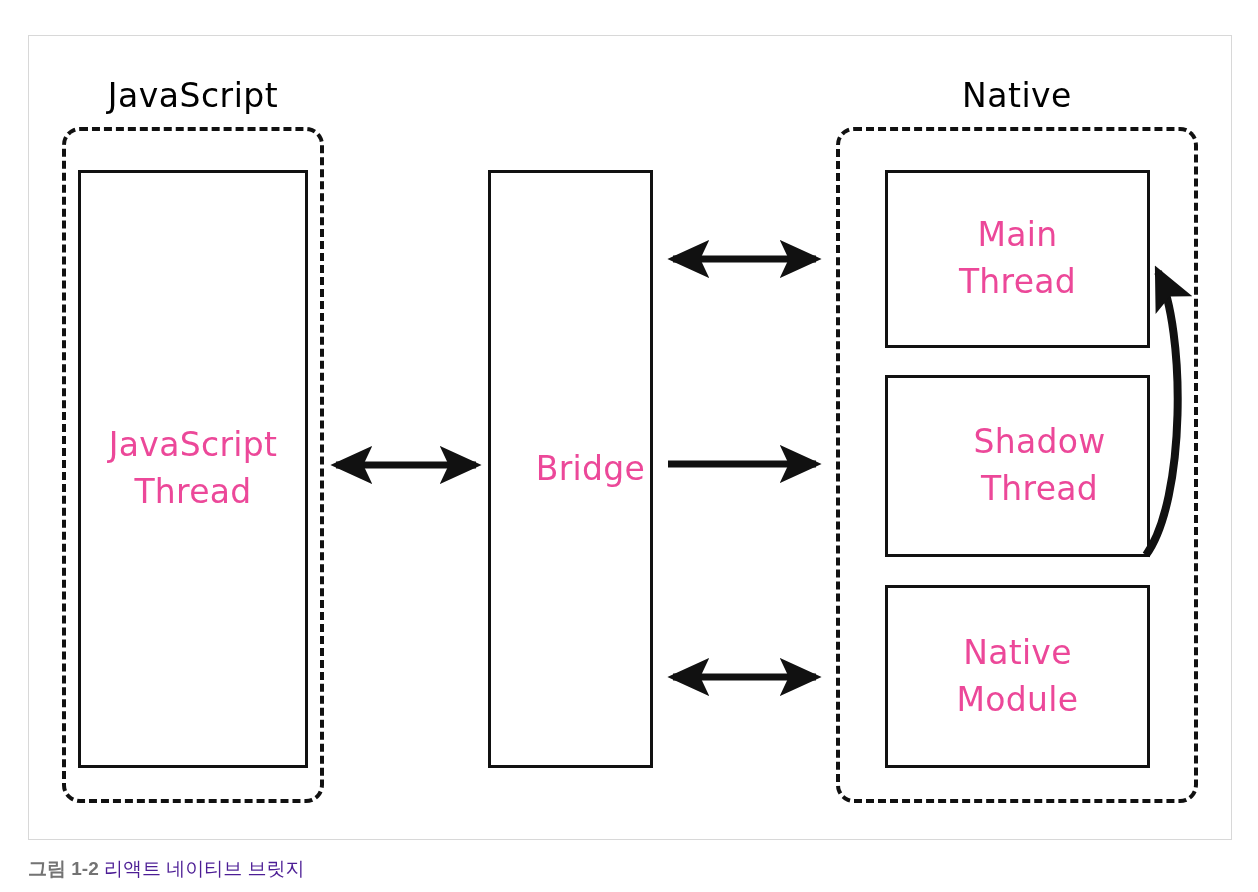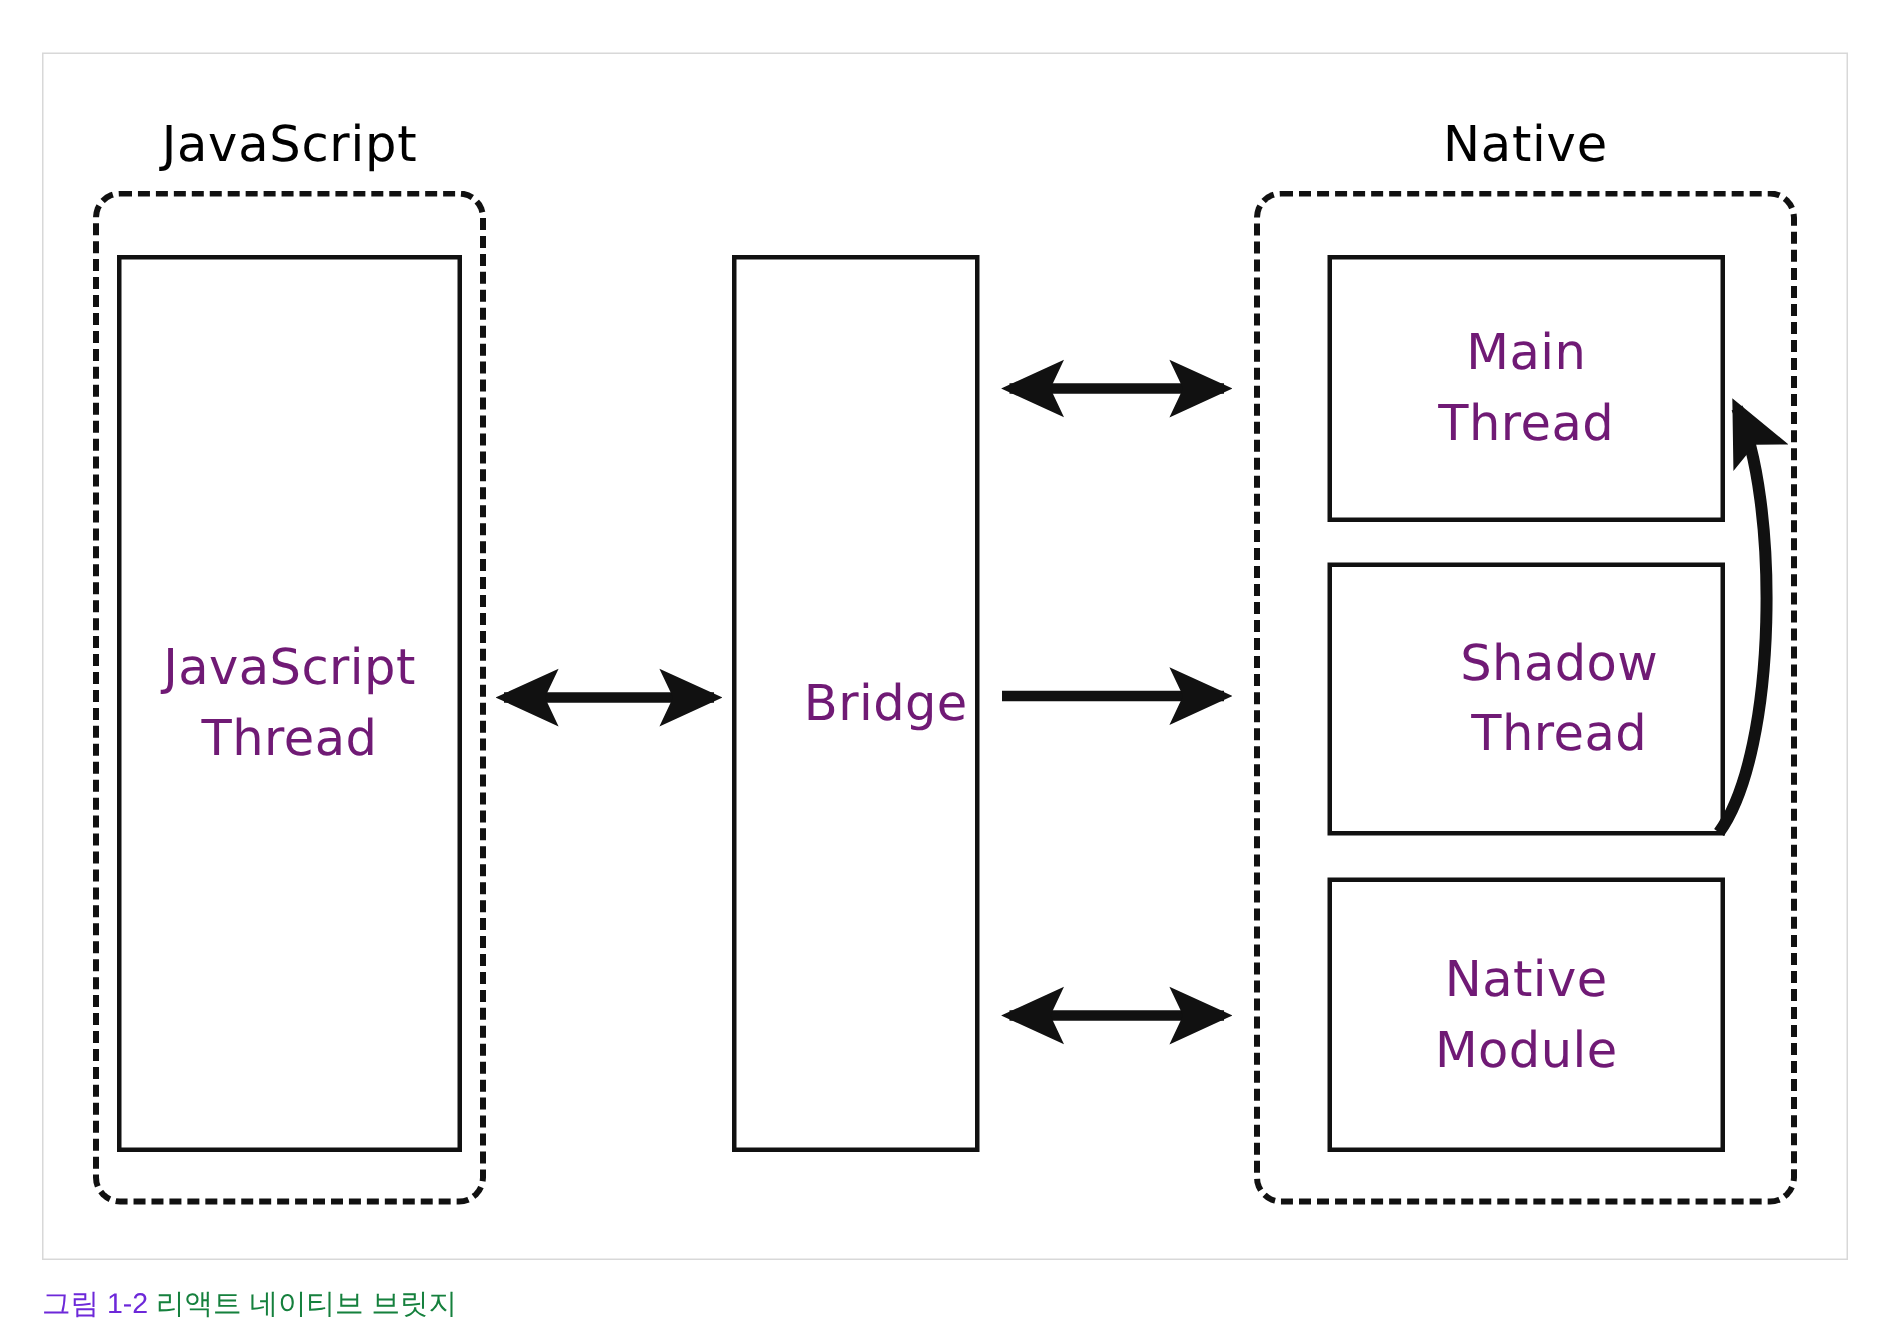--- a/index.html
+++ b/index.html
@@ -86,21 +86,21 @@
     background: #ffffff;
     display: flex;
     align-items: center;
     justify-content: center;
     text-align: center;
   }
   .node-label {
     font-family: "DejaVu Sans", sans-serif;
     font-size: 33px;
     line-height: 1.42;
-    color: #701a75;
+    color: #ec4899;
     white-space: pre-line;
     letter-spacing: 0.3px;
   }
 
   #box-js-thread {
     left: 78px;
     top: 170px;
     width: 230px;
     height: 598px;
   }
@@ -144,26 +144,26 @@
   
   #caption {
     position: absolute;
     left: 28px;
     top: 856px;
     font-size: 19px;
     color: #6d6d6d;
     white-space: nowrap;
   }
   #caption-number {
-    font-weight: normal;
-    color: #6d28d9;
+    font-weight: bold;
+    color: #737373;
   }
   #caption-text {
     font-weight: normal;
-    color: #15803d;
+    color: #4c1d95;
   }
 </style>
 </head>
 <body>
 
 <div id="page">
 
   <div class="figure-frame"></div>
 
   <div class="section-label" id="label-javascript">JavaScript</div>

